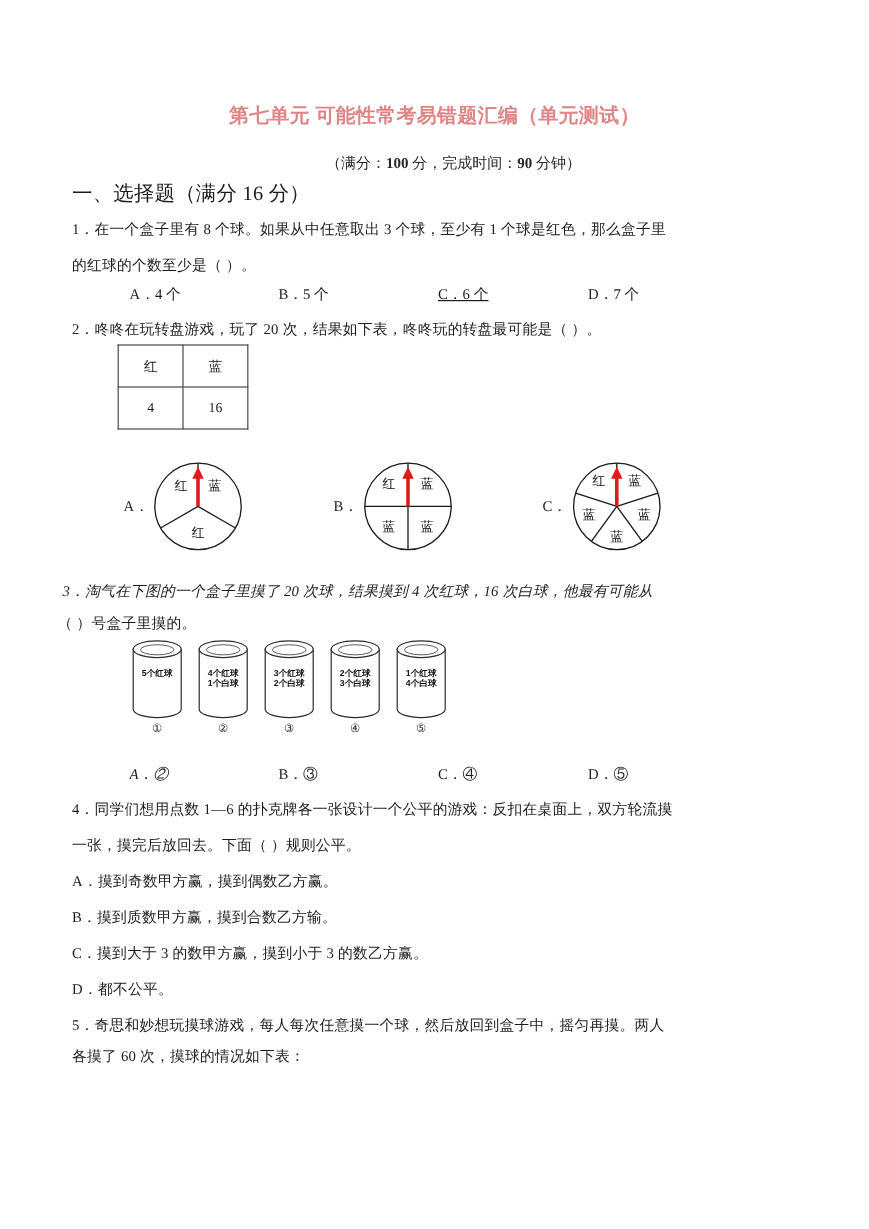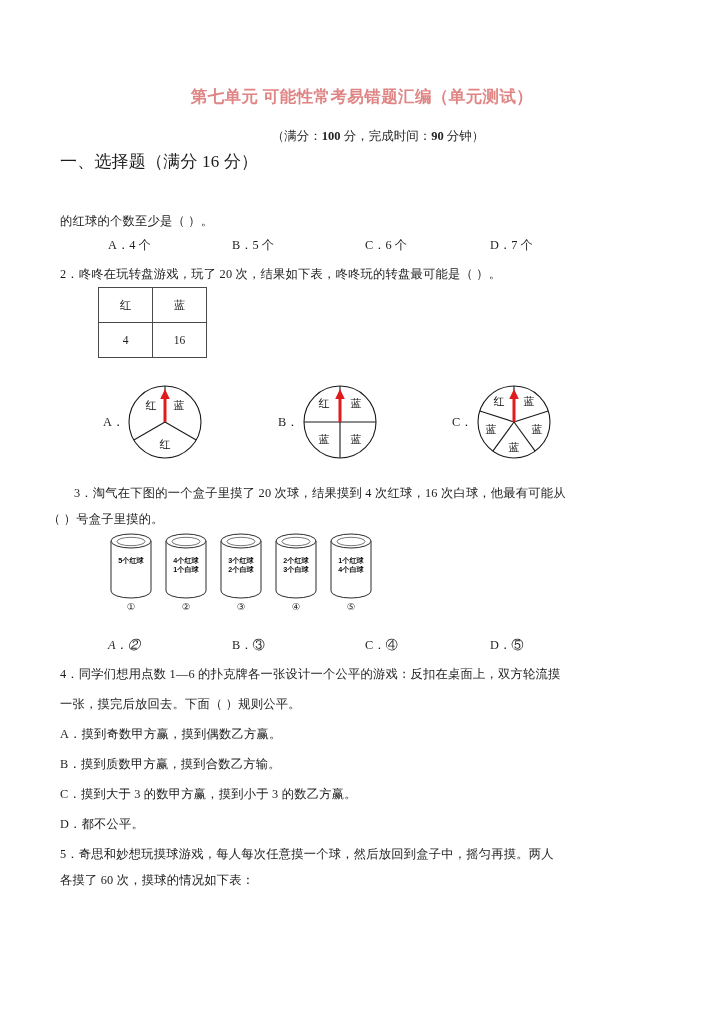--- a/index.html
+++ b/index.html
@@ -155,25 +155,26 @@
 <div class="page">
 
   <div class="title">第七单元 可能性常考易错题汇编（单元测试）</div>
 
   <div class="subtitle">
     <span>（满分：</span><b>100</b><span> 分，完成时间：</span><b>90</b><span> 分钟）</span>
   </div>
 
   <div class="line sec-head" style="left:60px; top:155px;">一、选择题（满分 16 分）</div>
 
+  <div class="line" style="left:60px; top:184px;">1．在一个盒子里有 8 个球。如果从中任意取出 3 个球，至少有 1 个球是红色，那么盒子里</div>
   <div class="line" style="left:60px; top:214px;">的红球的个数至少是（        ）。</div>
   <div class="optrow" style="left:0px; top:237px; width:724px; height:14px;padding-left:10px;">
     <span class="o" style="left:108px;">A．4 个</span>
     <span class="o" style="left:232px;">B．5 个</span>
-    <span class="o" style="left:365px;">C．6 个</span>
+    <span class="o" style="left:365px;text-decoration:underline;">C．6 个</span>
     <span class="o" style="left:490px;">D．7 个</span>
   </div>
 
   <div class="line" style="left:60px; top:267px;">2．咚咚在玩转盘游戏，玩了 20 次，结果如下表，咚咚玩的转盘最可能是（        ）。</div>
 
   <table class="tbl">
     <tbody>
         <tr>
       <td>红</td>
       <td>蓝</td>
@@ -227,21 +228,21 @@
       <text class="spin-txt" x="23" y="24">红</text>
       <text class="spin-txt" x="53" y="24">蓝</text>
       <text class="spin-txt" x="61" y="52">蓝</text>
       <text class="spin-txt" x="38" y="70">蓝</text>
       <text class="spin-txt" x="15" y="52">蓝</text>
       <line x1="38" y1="44" x2="38" y2="17" stroke="#e01b1b" stroke-width="3"></line>
       <polygon points="38,11 33.2,21 42.8,21" fill="#e01b1b"></polygon>
     </svg>
   </div>
 
-  <div class="line" style="left:74px; top:486px;">3．淘气在下图的一个盒子里摸了 20 次球，结果摸到 4 次红球，16 次白球，他最有可能从</div>
+  <div class="line" style="left:52px; top:486px;font-style:italic;">3．淘气在下图的一个盒子里摸了 20 次球，结果摸到 4 次红球，16 次白球，他最有可能从</div>
   <div class="line" style="left:48px; top:512px;">（        ）号盒子里摸的。</div>
 
   <div class="cyl-group">
 
     <div class="cyl" style="left:0px;">
       <svg width="46" height="70" viewBox="0 0 46 70">
         <path d="M3 10 L3 60 A20 7 0 0 0 43 60 L43 10 Z" fill="#ffffff" stroke="#2b2b2b" stroke-width="1"></path>
         <ellipse cx="23" cy="10" rx="20" ry="7" fill="#ffffff" stroke="#2b2b2b" stroke-width="1"></ellipse>
         <ellipse cx="23" cy="10.5" rx="14" ry="4.2" fill="none" stroke="#555" stroke-width="0.8"></ellipse>
       </svg>

